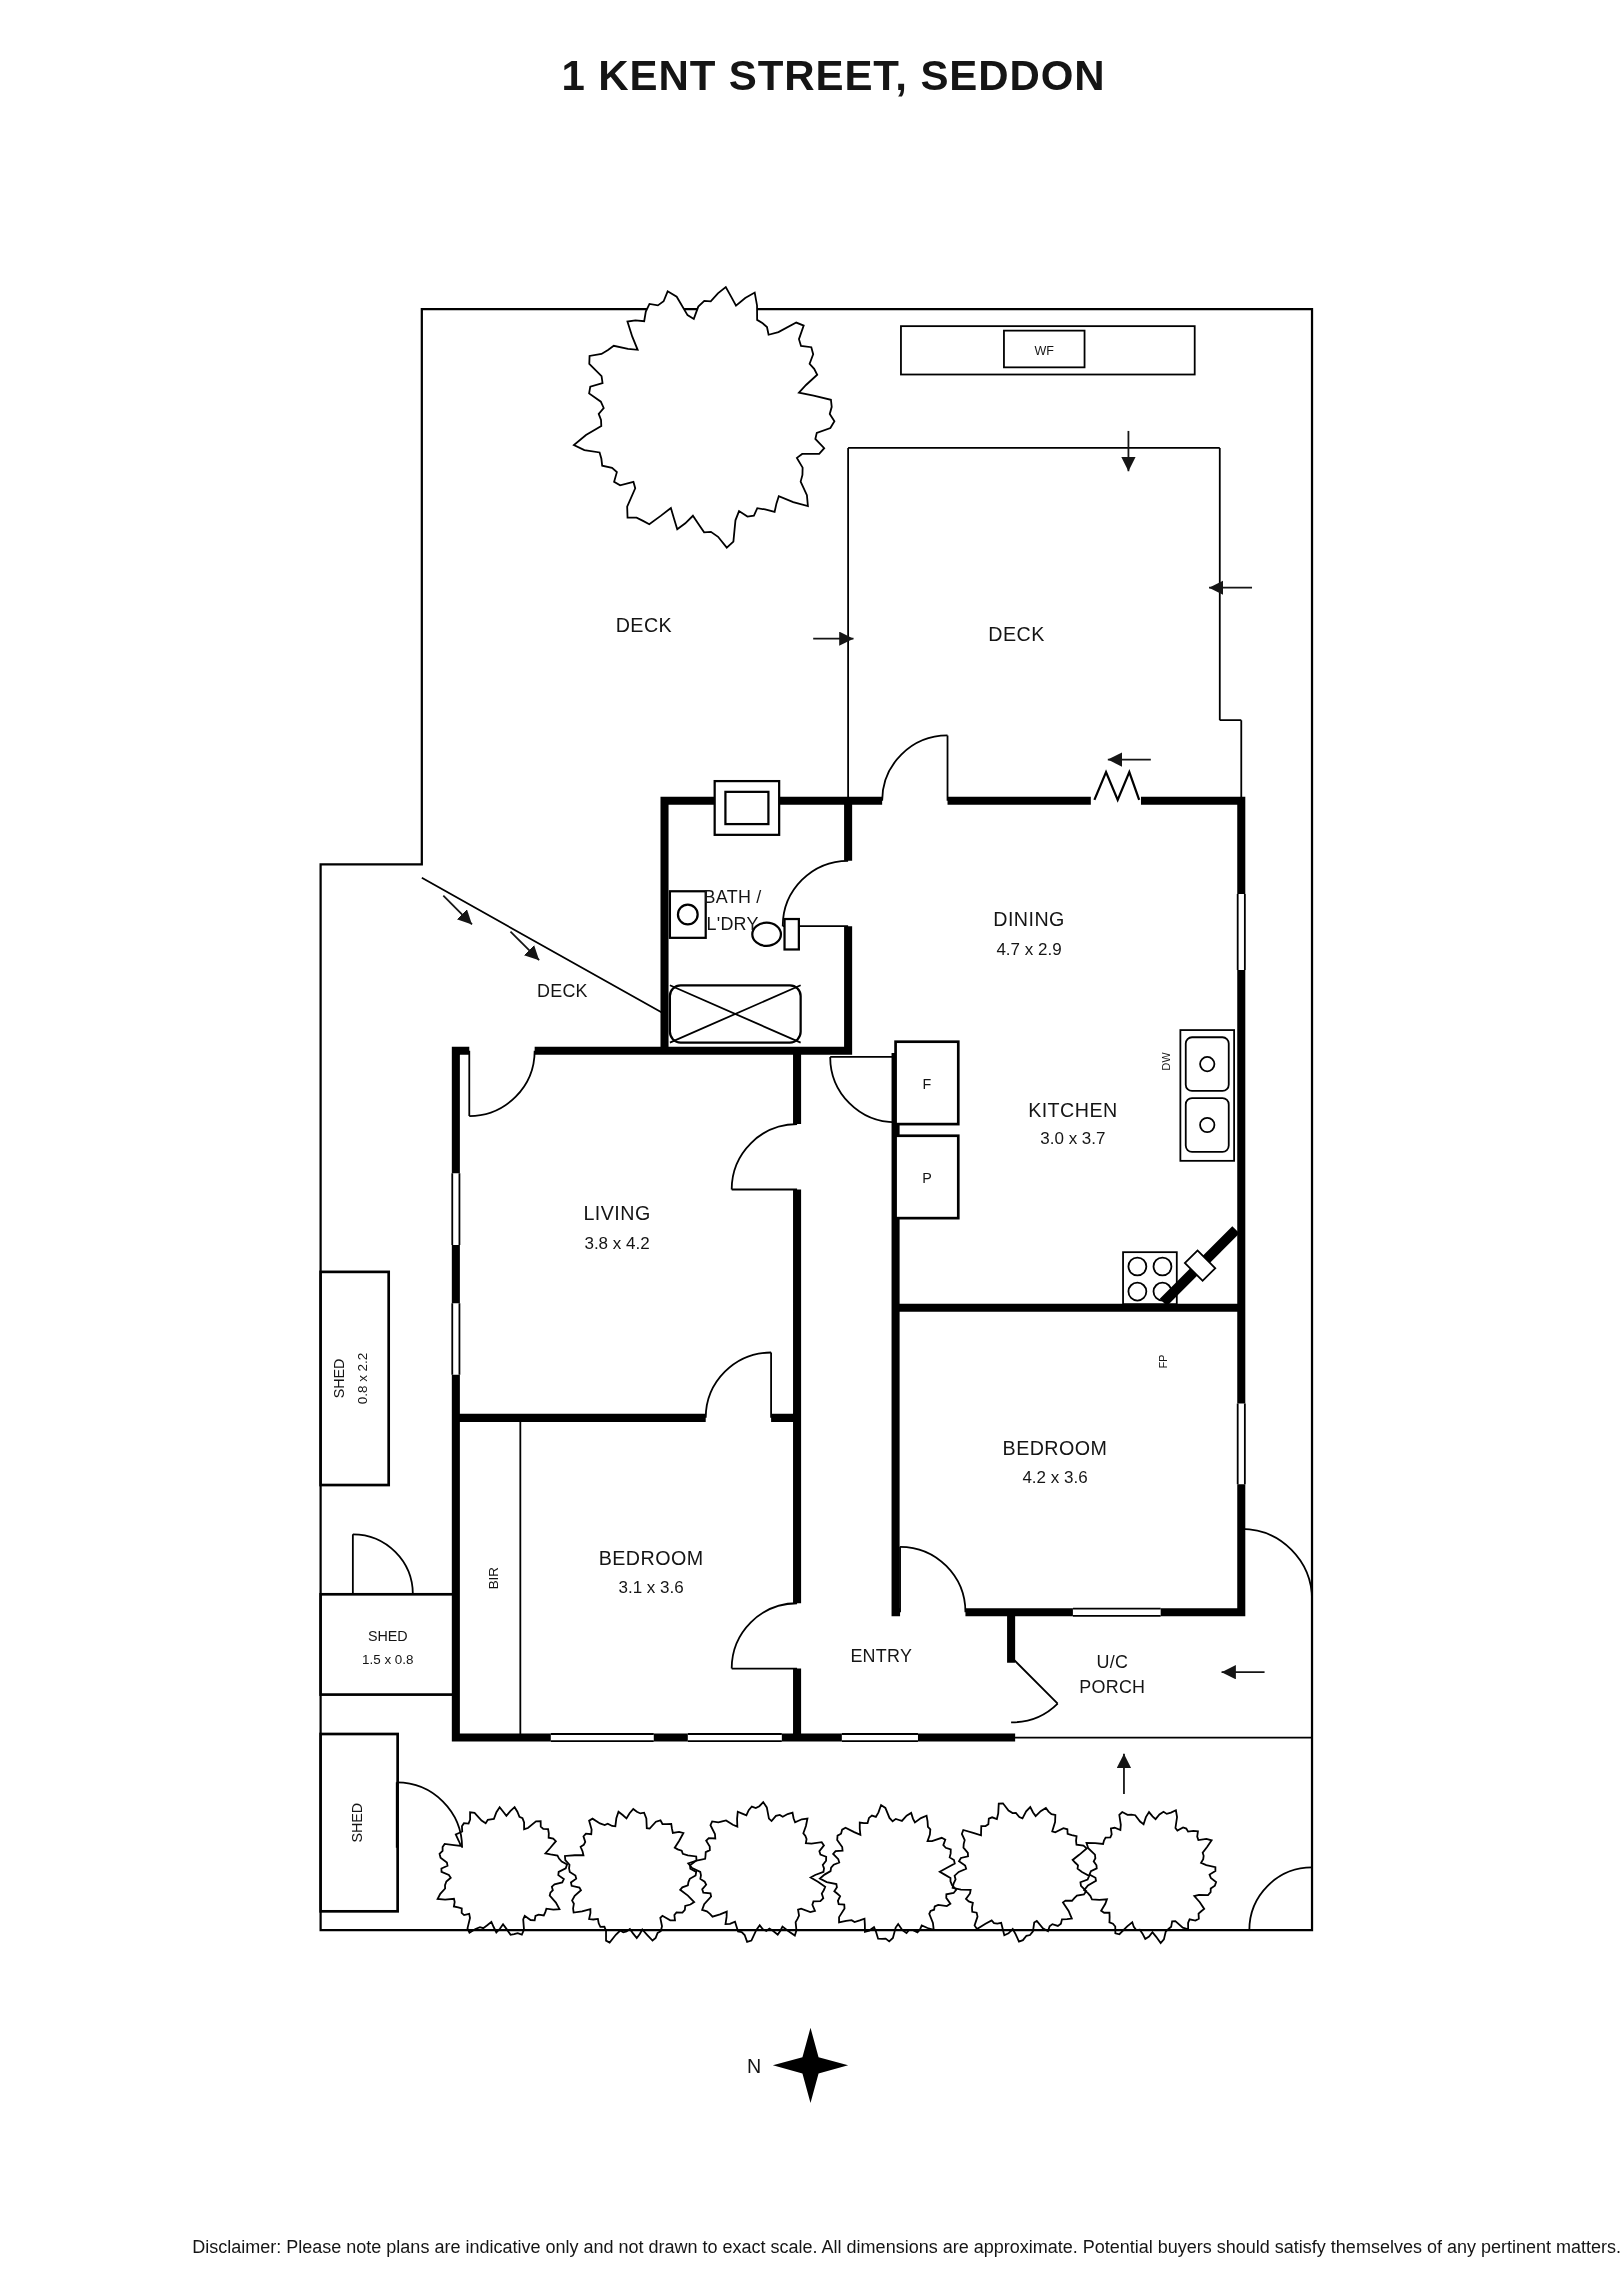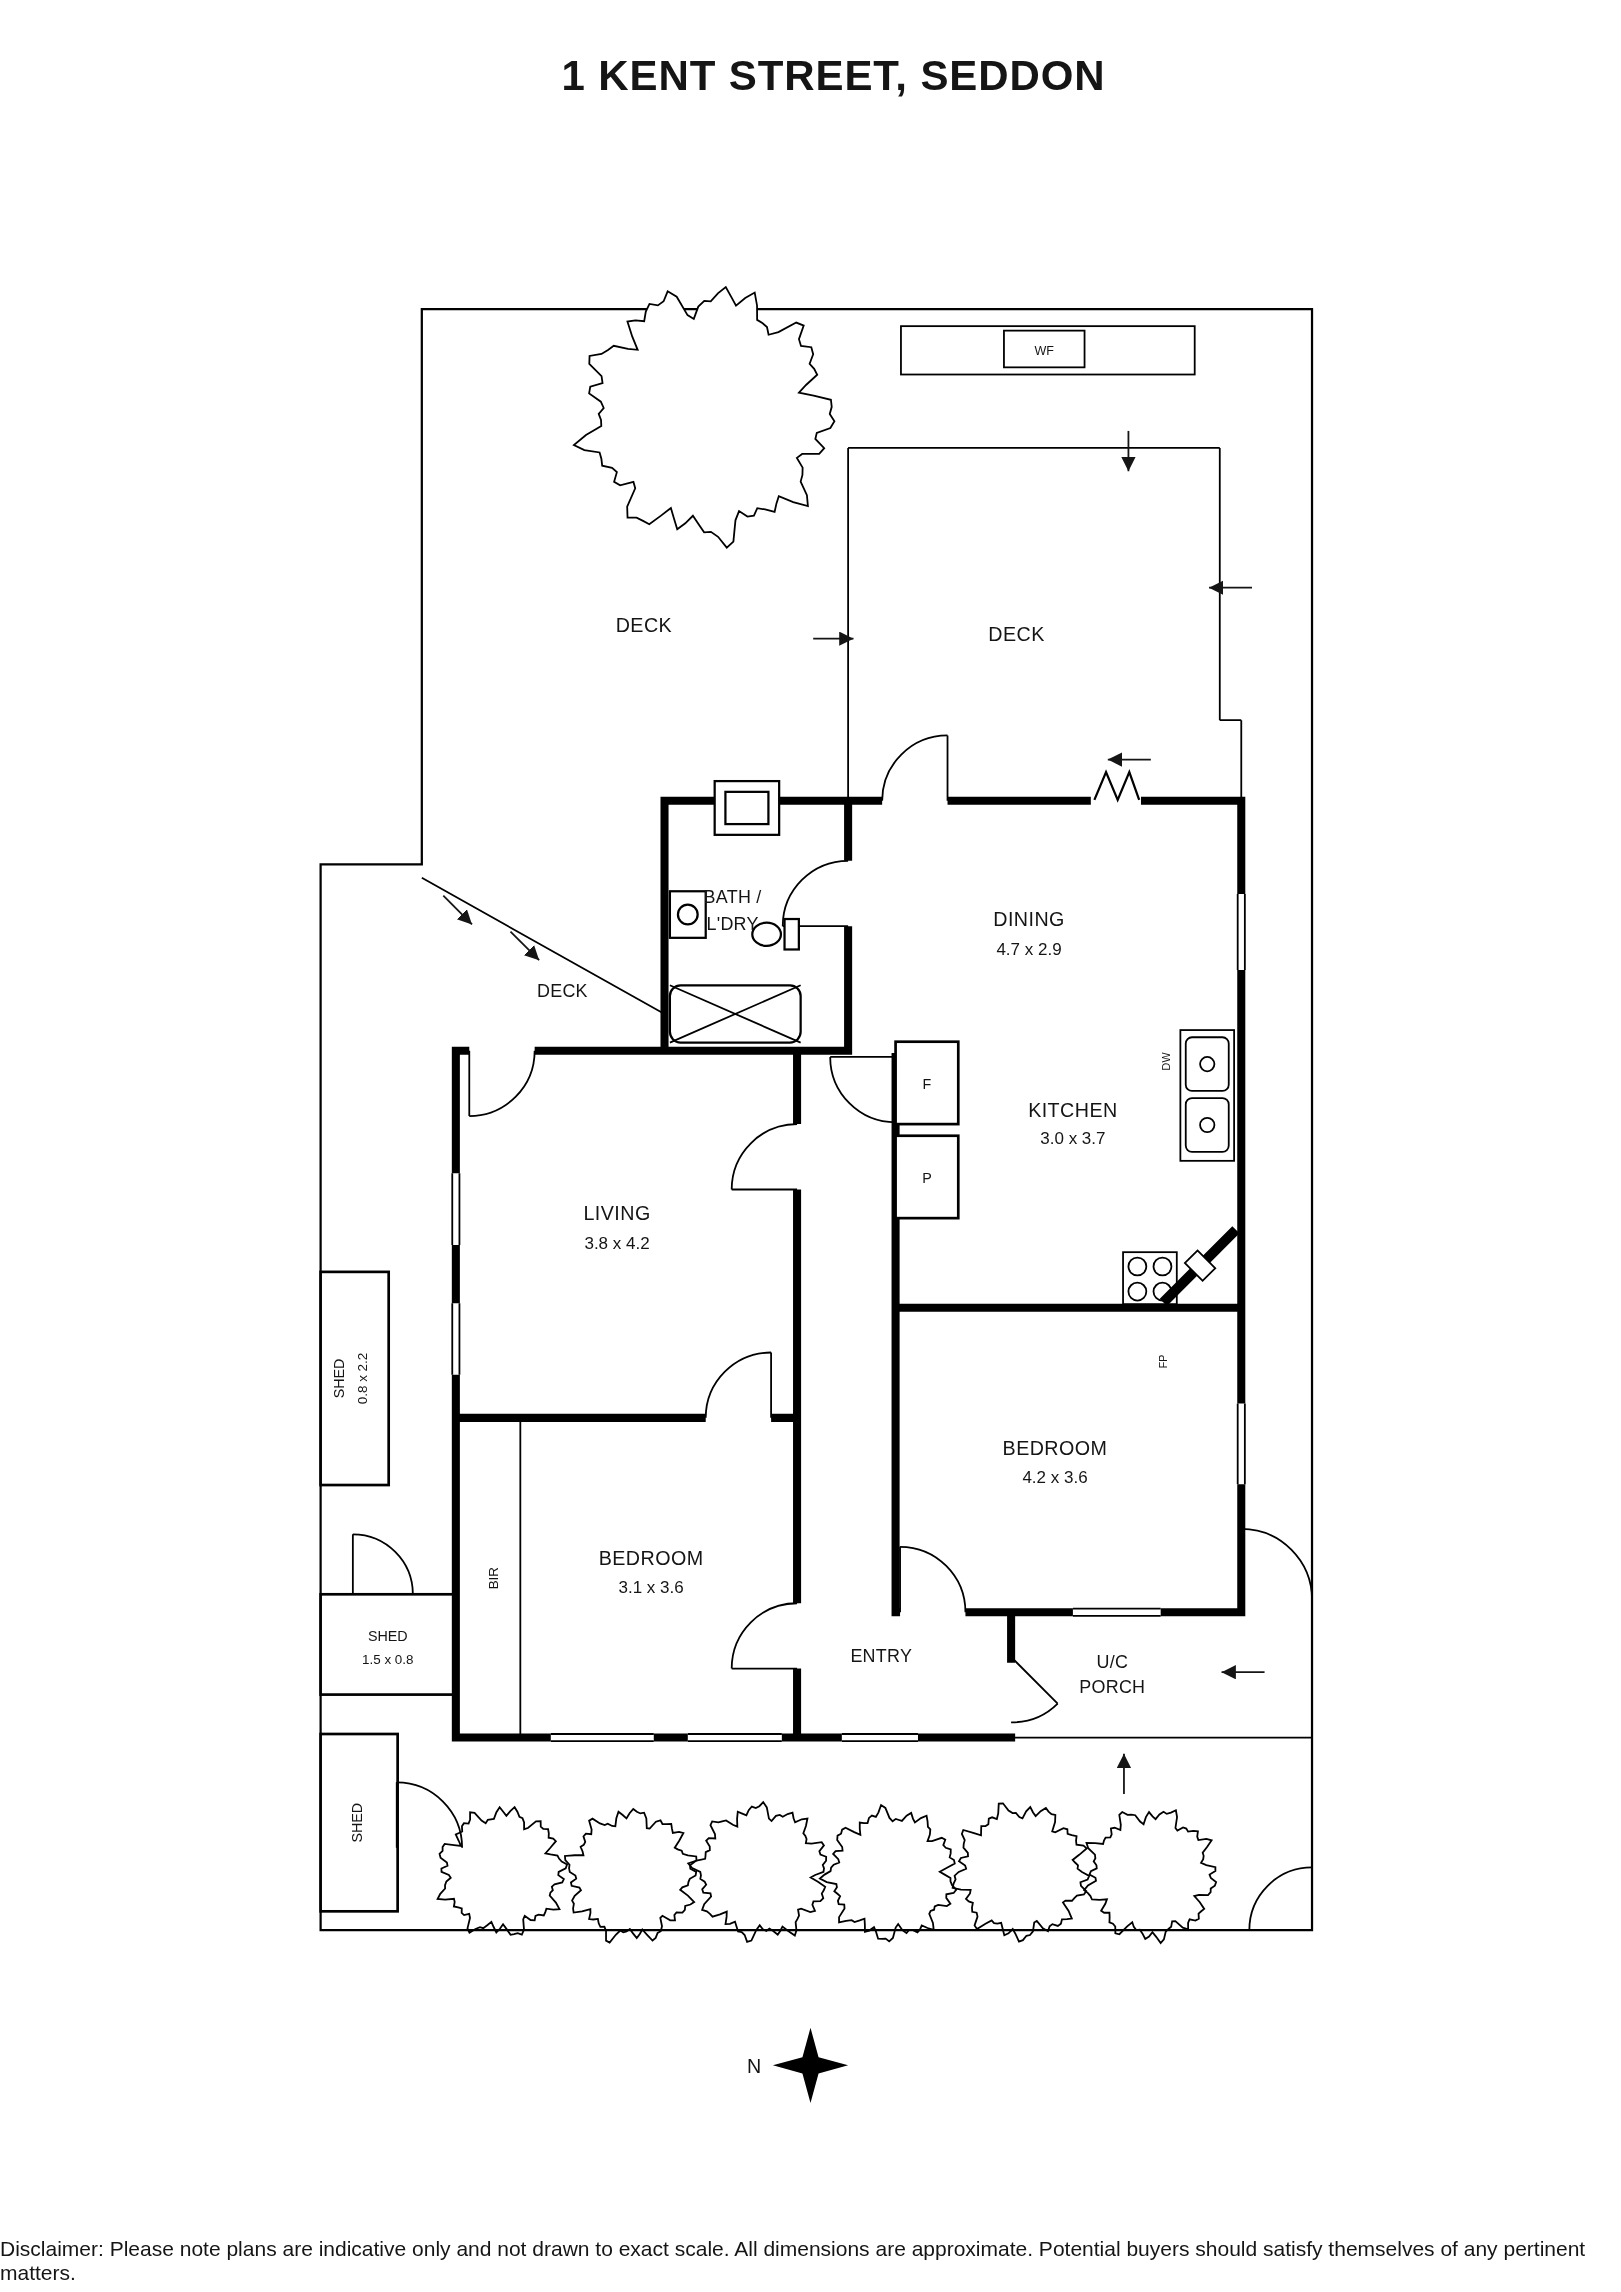--- a/index.html
+++ b/index.html
@@ -1,18 +1,18 @@
 <!DOCTYPE html>
 <html style="font-size:14.3px"><head>
 <meta charset="utf-8">
 <style>
   html,body{margin:0;padding:0;background:#fff;}
   body{width:1621px;height:2293px;position:relative;font-family:"Liberation Sans",sans-serif;overflow:hidden;}
   .title{position:absolute;top:52px;left:0;width:100%;text-align:center;font-size:42px;font-weight:700;color:#151515;letter-spacing:0.9px;padding-left:23px;}
-  .disclaimer{position:absolute;top:2237px;left:0;width:100%;text-align:left;font-size:21px;color:#151515;}
+  .disclaimer{position:absolute;top:2237px;left:0;width:100%;text-align:right;font-size:18px;color:#151515;}
   svg{position:absolute;left:0;top:0;}
   svg text{fill:#151515;}
   .lbl{font-size:22px;letter-spacing:.5px;}
   .dim{font-size:19px;}
   .lbl-sm{font-size:20px;letter-spacing:.3px;}
   .fx{font-size:16px;}
   .fx-xs{font-size:12px;}
   .shed-t{font-size:16px;}
   .shed-d{font-size:15px;}
   .north{font-size:22px;}

